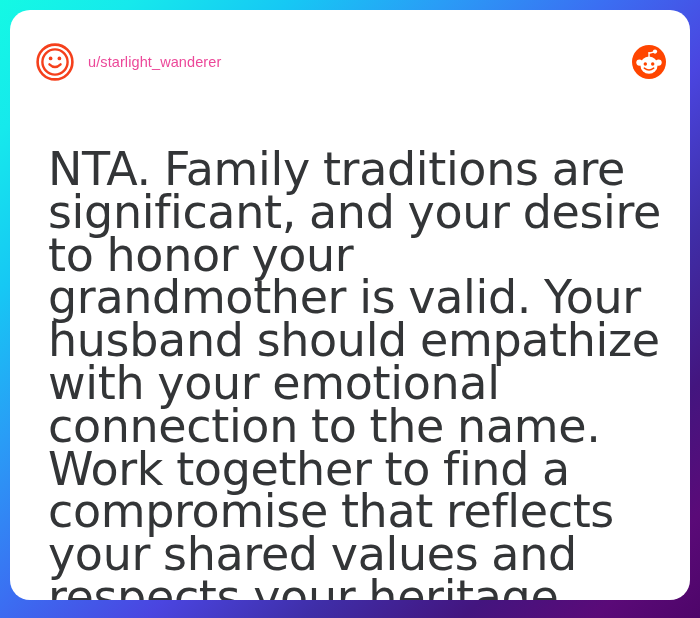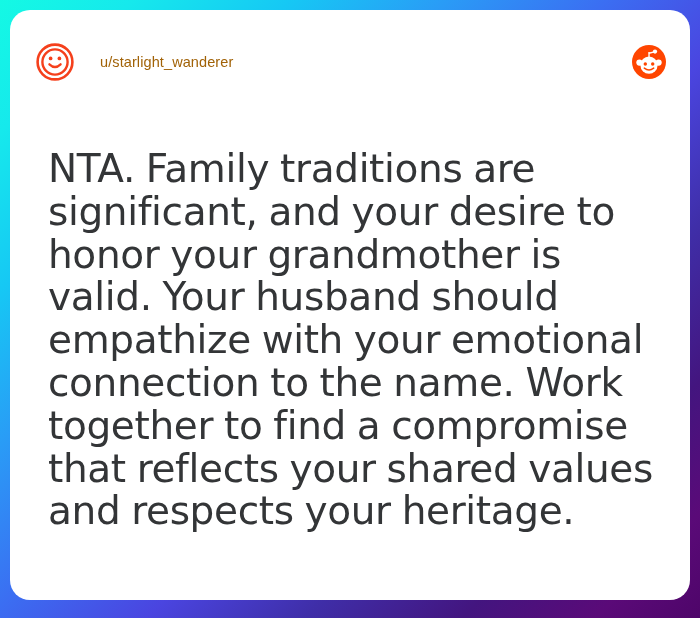--- a/index.html
+++ b/index.html
@@ -54,44 +54,44 @@
     display: flex;
     align-items: center;
   }
   .avatar {
     width: 38px;
     height: 38px;
     flex: 0 0 38px;
     display: block;
   }
   .username {
-    margin-left: 26px;
+    margin-left: 14px;
     font-size: 14.5px;
-    color: #a16207;
+    color: #ec4899;
     letter-spacing: 0.1px;
     white-space: nowrap;
     font-family: "Liberation Sans", sans-serif;
   }
   .brand-logo {
     position: absolute;
     right: 0;
     top: 50%;
     transform: translateY(-50%);
     width: 34px;
     height: 34px;
     display: block;
   }
 
   
   .post-body {
     position: absolute;
     top: 138px;
     left: 38px;
     right: 26px;
-    font-size: 39px;
+    font-size: 46px;
     line-height: 42.8px;
     color: #333537;
     font-weight: 400;
     letter-spacing: -0.35px;
     word-spacing: -1.2px;
     font-family: "DejaVu Sans", sans-serif;
     white-space: pre-wrap;
   }
 </style>
 </head>

